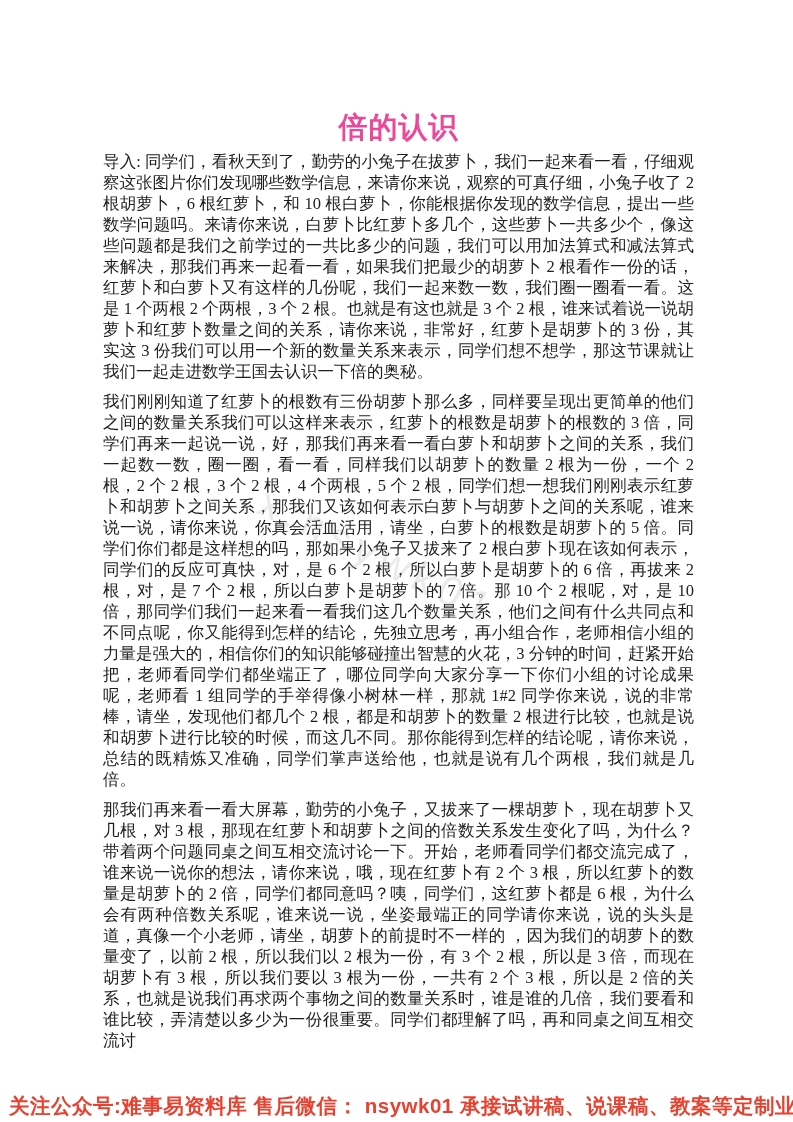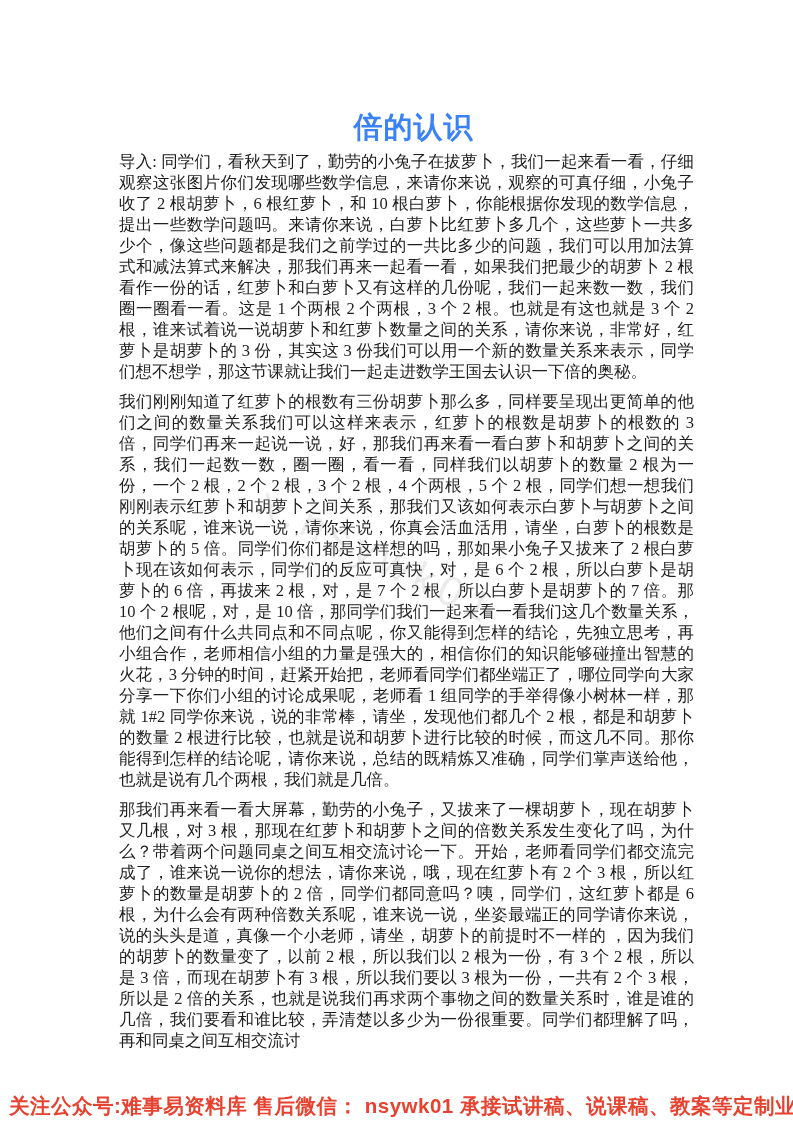--- a/index.html
+++ b/index.html
@@ -9,40 +9,40 @@
     font-family: "Liberation Serif", "DejaVu Serif", serif;
   }
   .page {
     position: relative;
     width: 793px; height: 1122px;
     background: #ffffff;
     overflow: hidden;
   }
   .doc-title {
     position: absolute;
-    top: 110px; left: 118px; width: 591px;
+    top: 110px; left: 103px; width: 591px;
     margin: 0;
     text-align: center;
     font-family: "Liberation Sans", "DejaVu Sans", sans-serif;
     font-weight: 700;
     font-size: 29px;
     line-height: 34px;
-    color: #3b82f6;
+    color: #ec4899;
     letter-spacing: 1px;
   }
   .doc-body {
     position: absolute;
     top: 151px; left: 103px; width: 591px;
     color: #1d1d1d;
     font-size: 16.5px;
     line-height: 21px;
     text-align: justify;
     text-justify: inter-ideograph;
   }
-  .para { margin: 0 0 9px 16px; }
+  .para { margin: 0 0 9px 0; }
   .watermark {
     position: absolute;
     left: 272px; top: 478px;
     transform: rotate(26deg);
     transform-origin: left top;
     font-family: "Liberation Sans", "DejaVu Sans", sans-serif;
     font-size: 42px;
     letter-spacing: 7px;
     color: rgba(128, 128, 128, 0.16);
     pointer-events: none;

